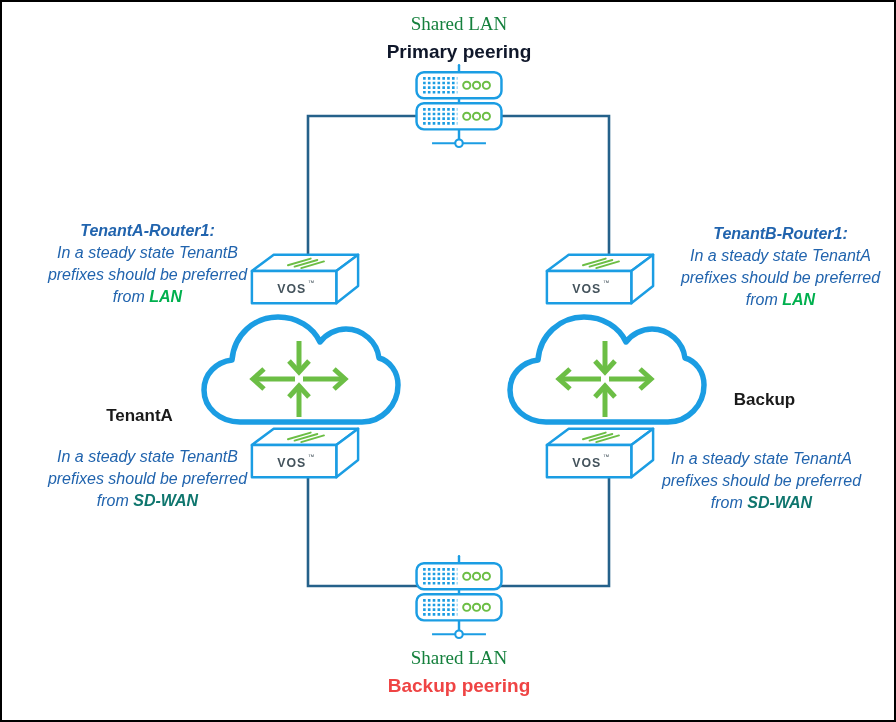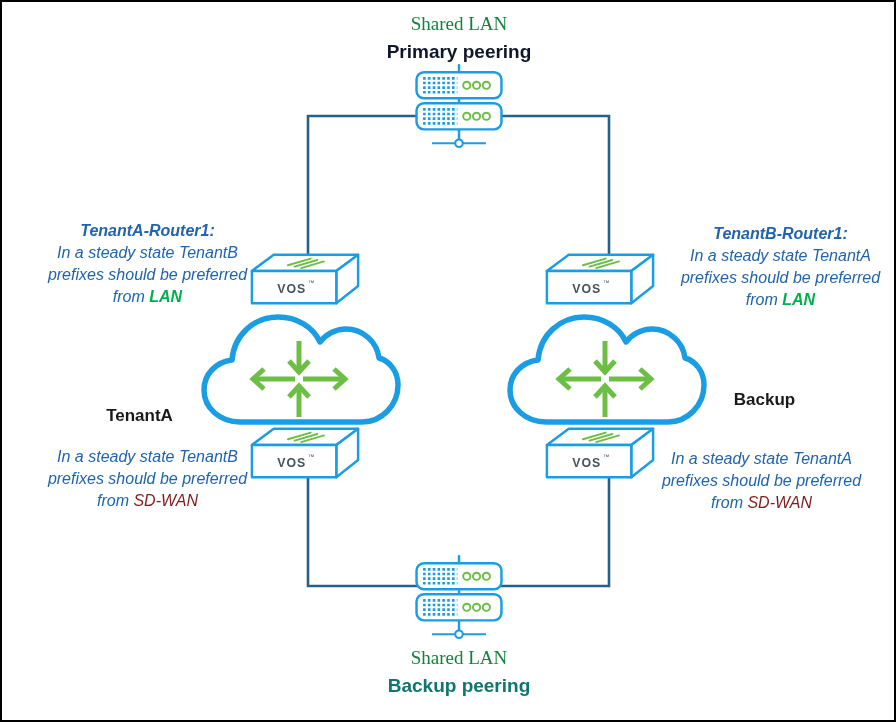--- a/index.html
+++ b/index.html
@@ -6,30 +6,30 @@
   .canvas{position:relative;width:892px;height:718px;border:2px solid #000;background:#fff;overflow:hidden;}
   svg{display:block;}
   .connectors{position:absolute;left:0;top:0;z-index:1;}
   .cloud-svg{position:absolute;z-index:2;}
   .node-svg{position:absolute;z-index:3;}
   .txt{position:absolute;z-index:4;}
   .site-label{width:242px;text-align:center;line-height:28px;font-size:19px;}
   .site-name{color:#15803d;font-family:Liberation Serif, serif;}
   .site-role{font-weight:bold;}
   .role-green{color:#0f172a;}
-  .role-gold{color:#0f766e;}
+  .role-gold{color:#ef4444;}
   .tenant-label{width:115px;text-align:center;font-size:17px;font-weight:bold;color:#1a1a1a;}
   .annot{width:237px;text-align:center;font-style:italic;color:#2164AE;font-size:16px;line-height:22px;}
   .annot-title{font-weight:bold;}
   .annot-a1{left:27px;top:218px;}
   .annot-b1{left:660px;top:221px;}
   .annot-a2{left:27px;top:444px;}
   .annot-b2{left:641px;top:446px;}
   .hl-green{color:#00B04E;font-weight:bold;}
-  .hl-gold{color:#7f1d1d;font-weight:normal;}
+  .hl-gold{color:#0f766e;font-weight:bold;}
   .vos-text{font-family:"Liberation Sans",sans-serif;font-size:13px;font-weight:bold;letter-spacing:1px;fill:#44535C;}
   .vos-tm{font-family:"Liberation Sans",sans-serif;font-size:7px;fill:#44535C;}
 </style>
 </head>
 <body>
 
 <div class="canvas">
 
   <svg class="connectors" width="896" height="722">
     <g fill="none" stroke="#25618A" stroke-width="2.6">

